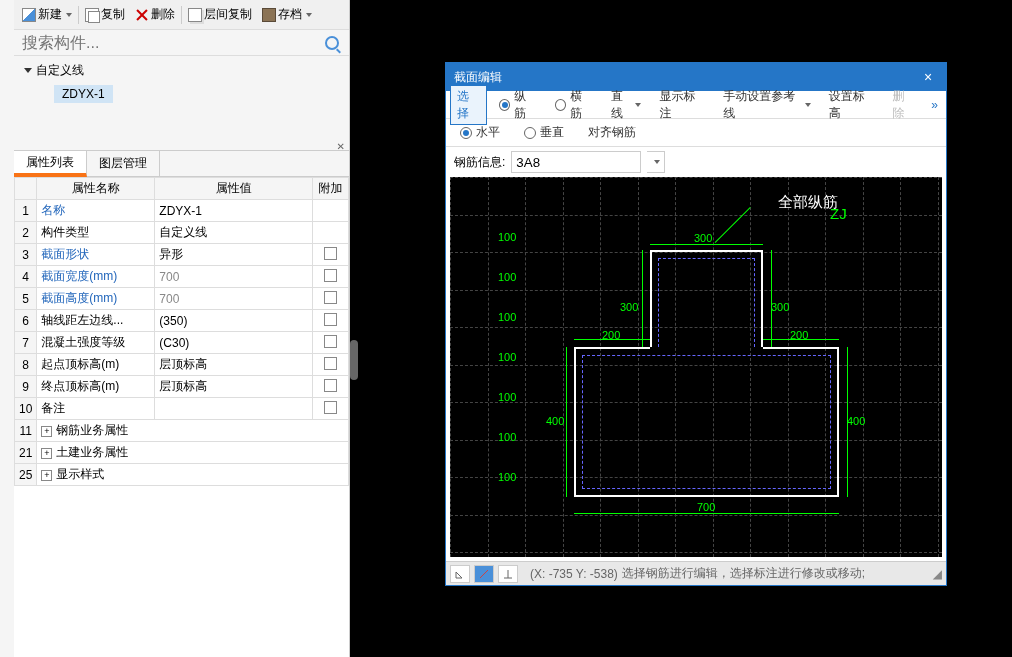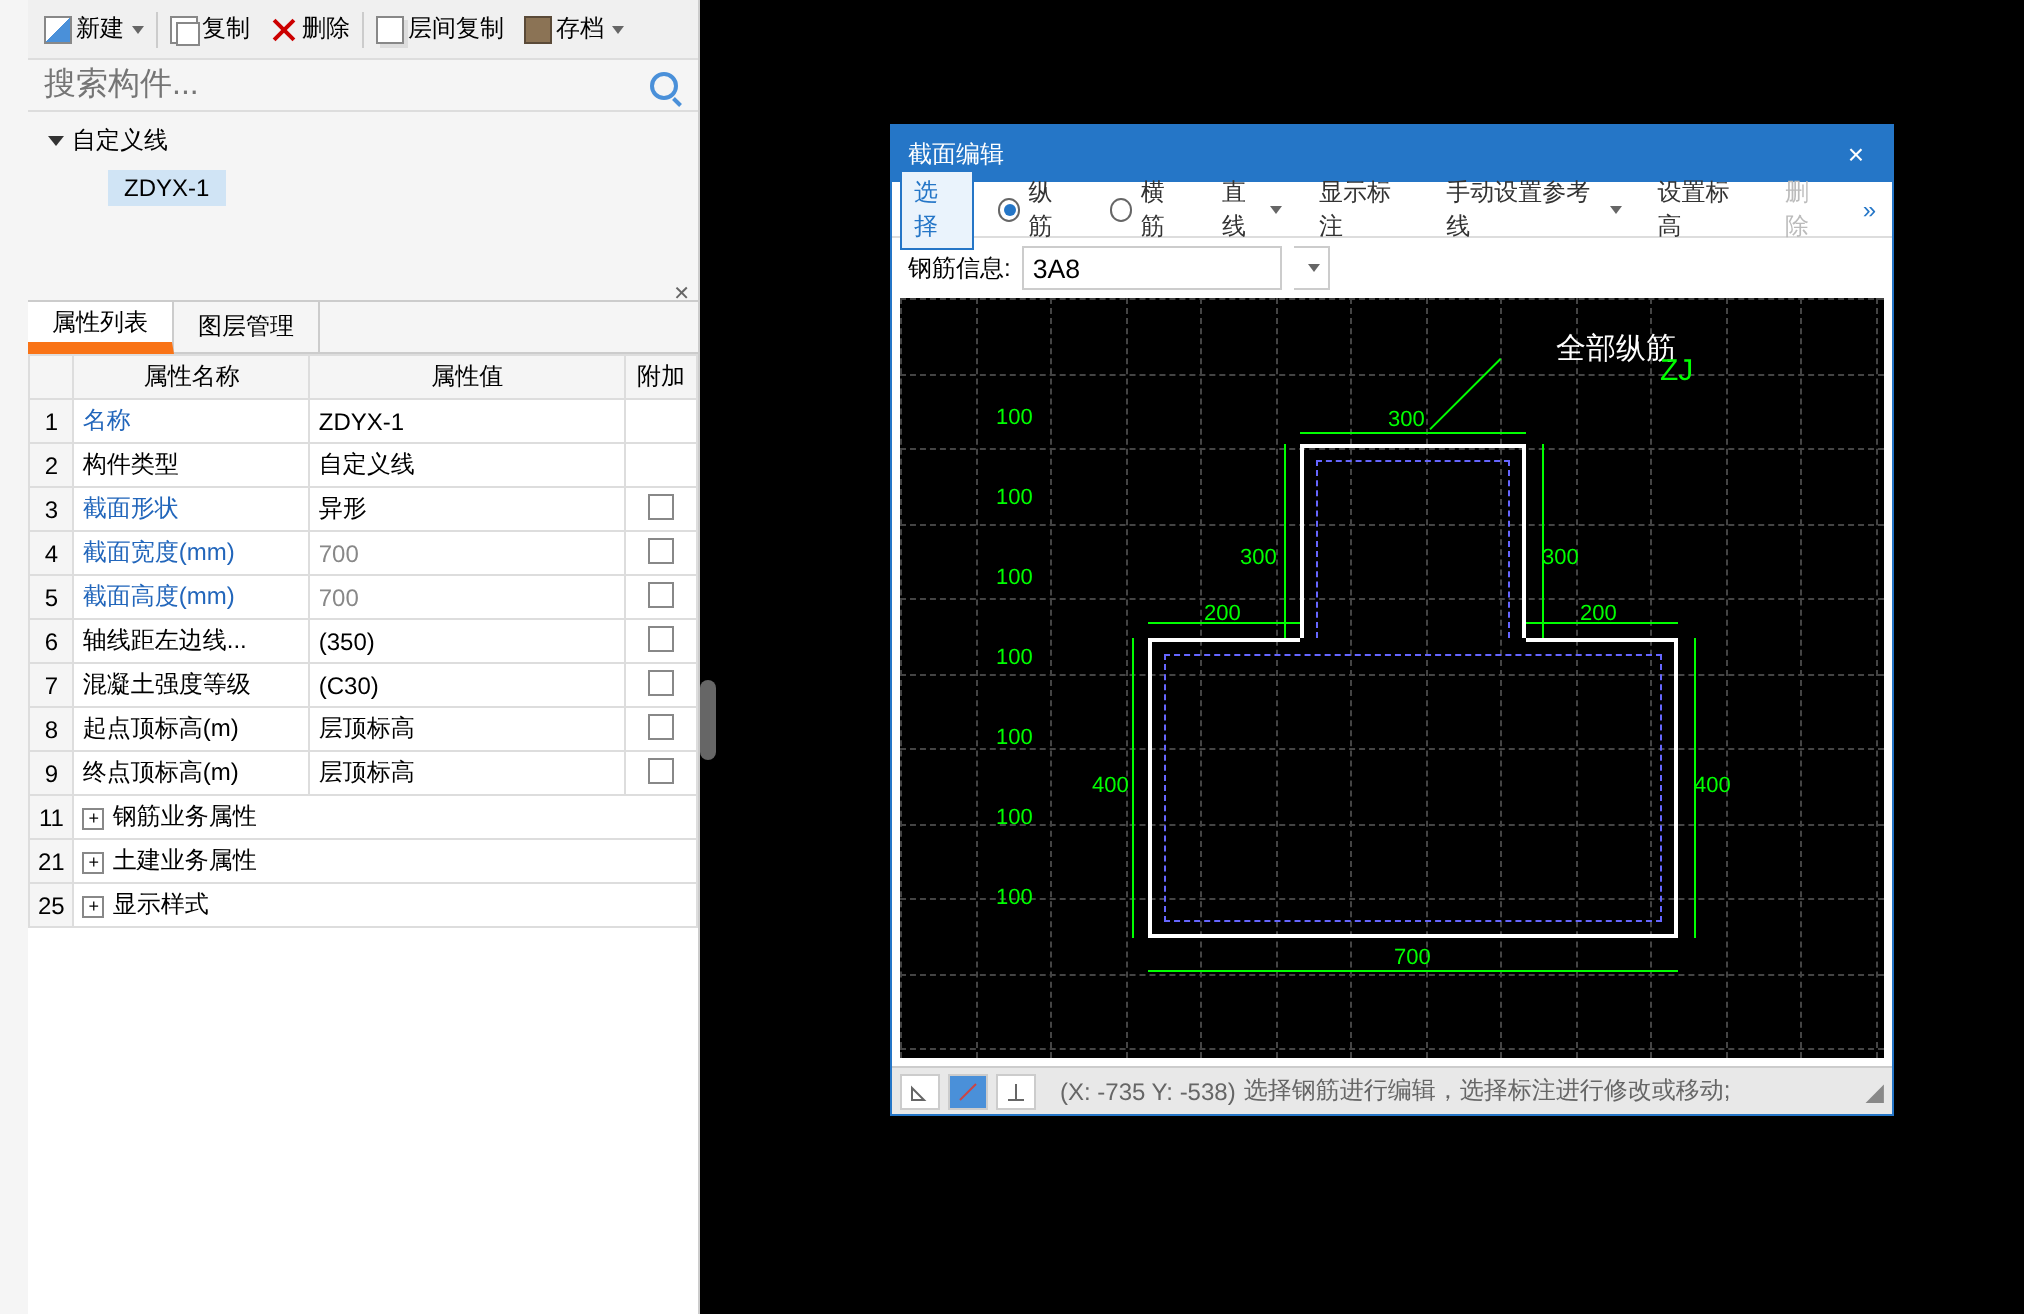--- a/index.html
+++ b/index.html
@@ -37,21 +37,21 @@
     .tree-item { padding: 2px 6px; cursor: pointer; }
     .tree-root { display: flex; align-items: center; gap: 4px; }
     .tree-expand { width: 0; height: 0; border-left: 4px solid transparent; border-right: 4px solid transparent; border-top: 5px solid #333; }
     .tree-child { margin-left: 36px; margin-top: 4px; padding: 2px 8px; background: #d0e4f5; display: inline-block; }
     
     
     .props-area { position: absolute; left: 14px; top: 150px; right: 0; bottom: 0; background: #fff; border-top: 1px solid #ccc; }
     .props-close { position: absolute; right: 4px; top: -10px; font-size: 10px; color: #666; cursor: pointer; }
     .props-tabs { height: 26px; border-bottom: 1px solid #ccc; display: flex; background: #f5f5f5; }
     .props-tab { padding: 4px 12px; border-right: 1px solid #ccc; cursor: pointer; display: flex; align-items: center; }
-    .props-tab.active { background: #fff; border-bottom: 6px solid #f97316; margin-bottom: -1px; }
+    .props-tab.active { background: #fff; border-bottom: 4px solid #f97316; margin-bottom: -1px; }
     
     
     .props-table { width: 100%; border-collapse: collapse; }
     .props-table th, .props-table td { border: 1px solid #ddd; padding: 2px 4px; text-align: left; height: 20px; }
     .props-table th { background: #f5f5f5; font-weight: normal; text-align: center; }
     .props-table .num-col { width: 22px; text-align: center; background: #f5f5f5; }
     .props-table .name-col { width: 118px; }
     .props-table .val-col { width: auto; }
     .props-table .extra-col { width: 36px; text-align: center; }
     .props-table .link { color: #2266bb; }
@@ -212,20 +212,26 @@
             <td class="val-col">层顶标高</td>
             <td class="extra-col"><span class="checkbox"></span></td>
           </tr>
           <tr>
             <td class="num-col">9</td>
             <td class="name-col"><span>终点顶标高(m)</span></td>
             <td class="val-col">层顶标高</td>
             <td class="extra-col"><span class="checkbox"></span></td>
           </tr>
           <tr>
+            <td class="num-col">10</td>
+            <td class="name-col"><span>备注</span></td>
+            <td class="val-col"></td>
+            <td class="extra-col"><span class="checkbox"></span></td>
+          </tr>
+          <tr>
             <td class="num-col">11</td>
             <td class="name-col" colspan="3"><span class="expand-box">+</span><span>钢筋业务属性</span></td>
           </tr>
           <tr>
             <td class="num-col">21</td>
             <td class="name-col" colspan="3"><span class="expand-box">+</span><span>土建业务属性</span></td>
           </tr>
           <tr>
             <td class="num-col">25</td>
             <td class="name-col" colspan="3"><span class="expand-box">+</span><span>显示样式</span></td>
@@ -260,20 +266,31 @@
     <div class="cad-tool-btn">显示标注</div>
     <div class="cad-tool-btn">
       <span>手动设置参考线</span>
       <span class="dropdown-arrow"></span>
     </div>
     <div class="cad-tool-btn">设置标高</div>
     <div class="cad-tool-btn disabled">删除</div>
     <div class="cad-more">»</div>
   </div>
 
+  <div class="cad-toolbar2">
+    <div class="cad-tool-btn">
+      <span class="radio checked"></span>
+      <span>水平</span>
+    </div>
+    <div class="cad-tool-btn">
+      <span class="radio"></span>
+      <span>垂直</span>
+    </div>
+    <div class="cad-tool-btn">对齐钢筋</div>
+  </div>
 
   <div class="cad-info-bar">
     <span>钢筋信息:</span>
     <input class="cad-info-input" value="3A8" style="">
     <div class="cad-info-dropdown">
       <span class="dropdown-arrow"></span>
     </div>
   </div>
 
   <div class="cad-canvas">

